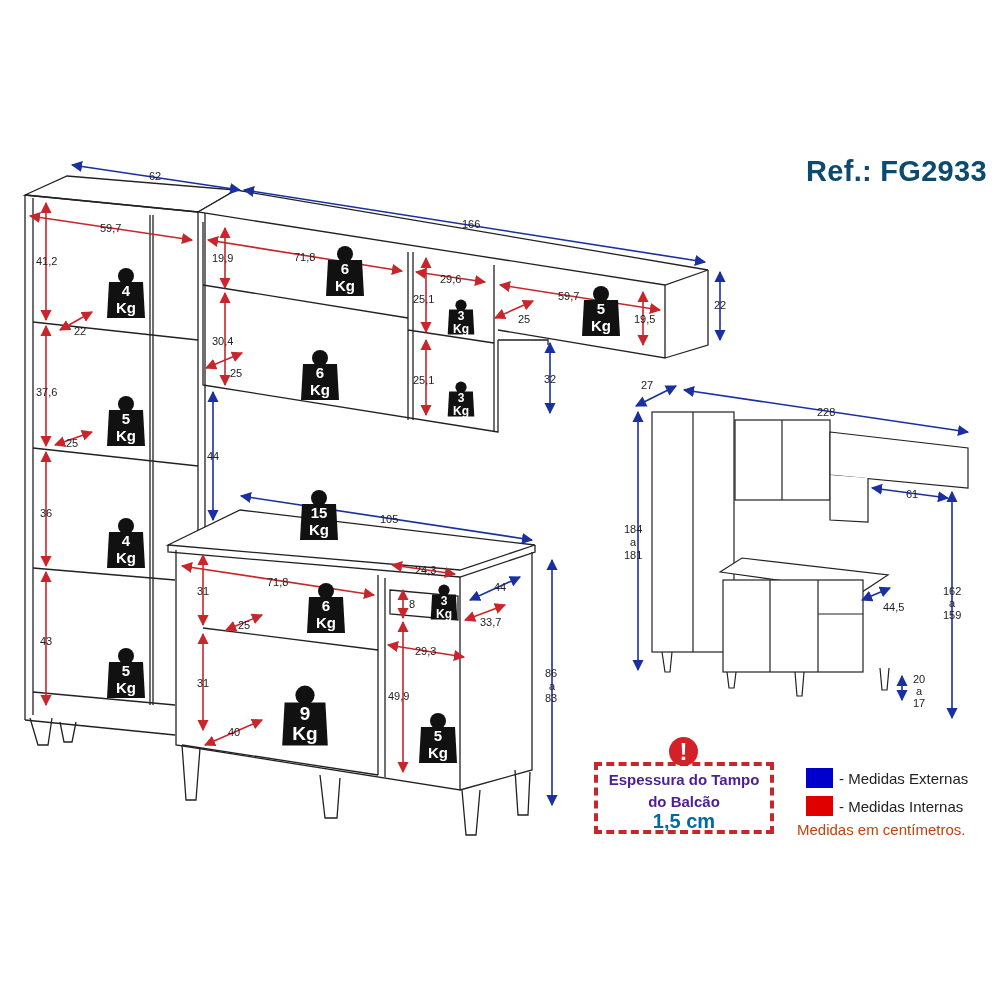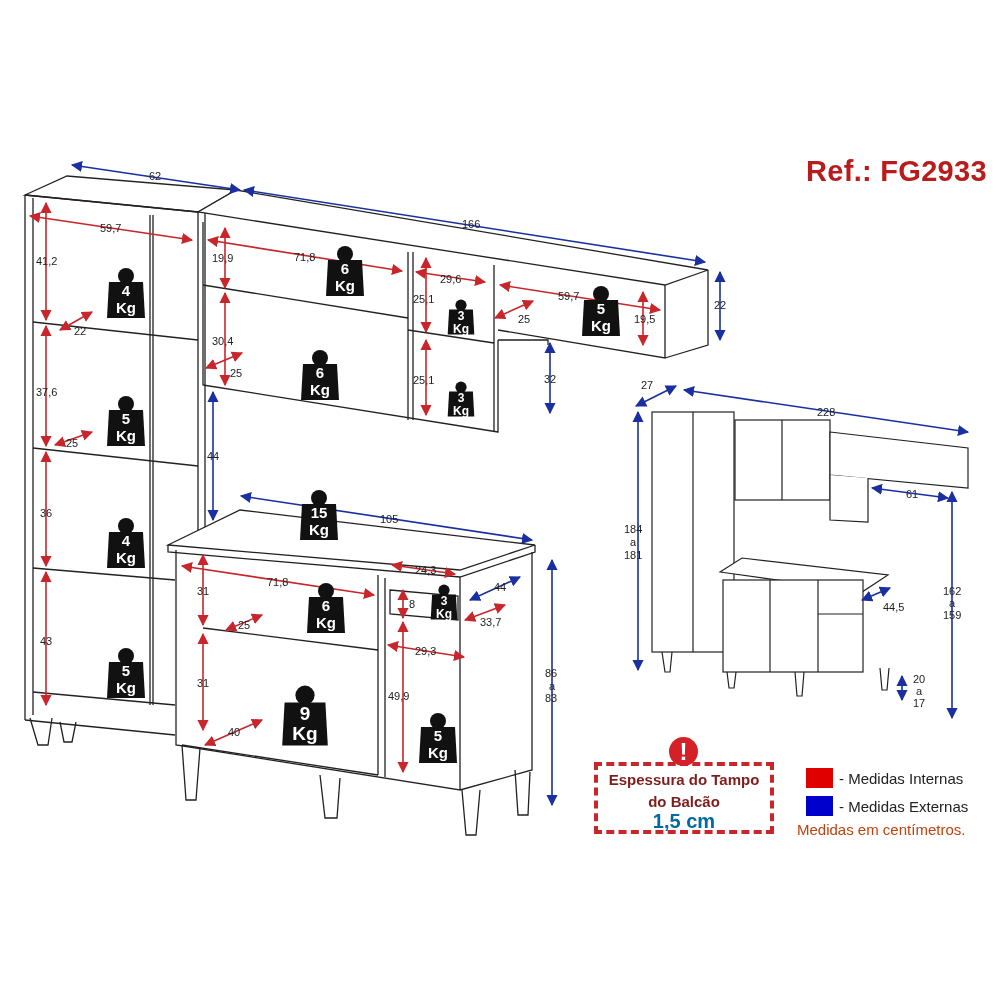--- a/index.html
+++ b/index.html
@@ -1,23 +1,23 @@
 <!DOCTYPE html>
 <html><head>
 <meta charset="utf-8">
 <style>
   html, body { margin: 0; padding: 0; background: #ffffff; }
   body { width: 1000px; height: 1000px; position: relative; overflow: hidden;
          font-family: "Liberation Sans", sans-serif; }
   svg { position: absolute; left: 0; top: 0; }
-  .ref { position: absolute; left: 806px; top: 155px; font-size: 29px; font-weight: bold; color: #b91c1c; letter-spacing: 0.3px; }
+  .ref { position: absolute; left: 806px; top: 155px; font-size: 29px; font-weight: bold; color: #0c4a6e; letter-spacing: 0.3px; }
   .tampo { position: absolute; left: 594px; top: 762px; width: 180px; height: 72px;
            border: 4px dashed #c8262b; box-sizing: border-box; text-align: center;
            background: #fff; }
-  .tampo-t { font-size: 15px; font-weight: bold; color: #7f1d1d; line-height: 17px; margin-top: 5px; }
+  .tampo-t { font-size: 15px; font-weight: bold; color: #4c1d95; line-height: 17px; margin-top: 5px; }
   .tampo-v { font-size: 20px; font-weight: bold; color: #0369a1; line-height: 22px; }
   .alert { position: absolute; left: 669px; top: 737px; width: 29px; height: 29px; border-radius: 50%;
            background: #d42027; color: #fff; font-weight: bold; font-size: 24px; text-align: center; line-height: 29px; }
   .legend { position: absolute; left: 806px; top: 764px; font-size: 15px; color: #222; }
   .legend .row { display: flex; align-items: center; height: 28px; }
   .sw { width: 27px; height: 20px; margin-right: 6px; }
   .units { position: absolute; left: 797px; top: 821px; font-size: 15px; color: #c2410c; }
   .lbl { font-family: "Liberation Sans", sans-serif; font-size: 11px; fill: #222; }
   .kg { font-family: "Liberation Sans", sans-serif; font-weight: bold; fill: #fff; }
 </style>
@@ -257,21 +257,21 @@
 
 <div class="tampo">
   <div class="tampo-t">Espessura do Tampo</div>
   <div class="tampo-t">do Balcão</div>
   <div class="tampo-v">1,5 cm</div>
 </div>
 <div class="alert">!</div>
 
 <div class="legend">
   <div class="row">
+    <div class="sw" style="background:#0000cc"></div>
+    <span>- Medidas Externas</span>
+  </div>
+  <div class="row">
     <div class="sw" style="background:#e00000"></div>
     <span>- Medidas Internas</span>
   </div>
-  <div class="row">
-    <div class="sw" style="background:#0000cc"></div>
-    <span>- Medidas Externas</span>
-  </div>
 </div>
 <div class="units">Medidas em centímetros.</div>
 
 </body></html>

